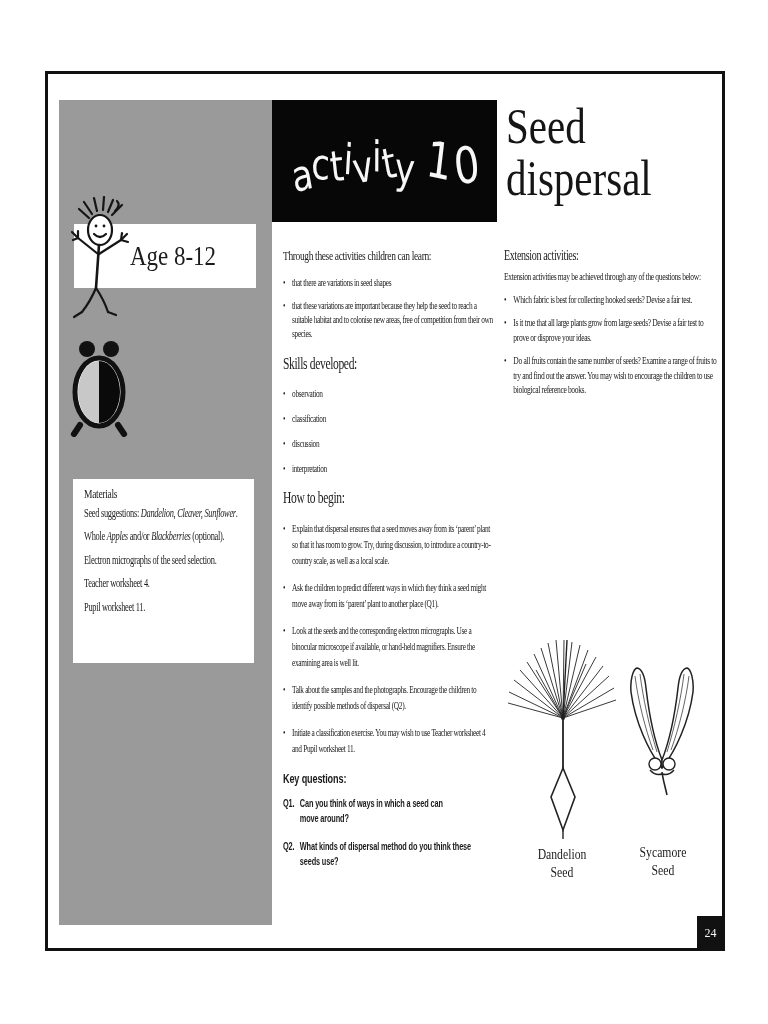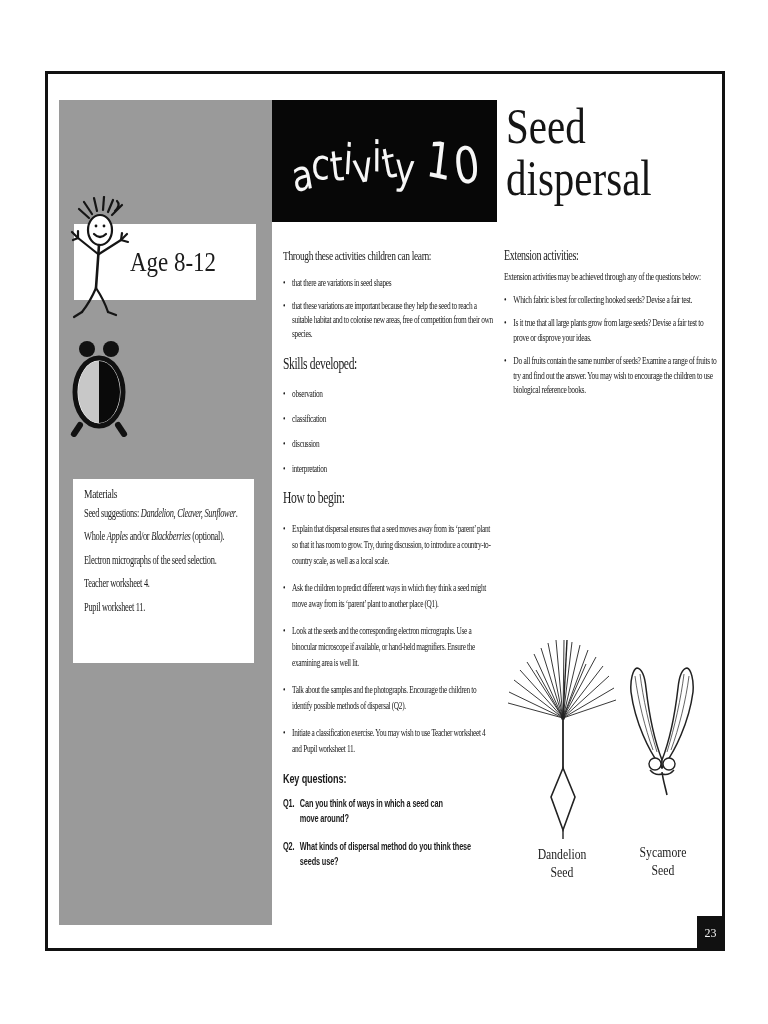--- a/index.html
+++ b/index.html
@@ -15,21 +15,21 @@
   .hand{font-family:"DejaVu Sans",sans-serif;color:#f7f7f7;font-size:34px;
         transform:rotate(-3deg) scaleY(1.25);white-space:nowrap;}
   .hl{display:inline-block;}
   .hl.sp{width:12px;}
   .hl.big{font-size:1.18em;}
 
   .title{position:absolute;left:506px;top:100px;width:300px;font-size:50px;line-height:52px;
          transform:scaleX(.82);transform-origin:0 0;color:#151515;}
 
   .whitebox{position:absolute;background:#fff;}
-  .agebox{left:74px;top:224px;width:182px;height:76px;display:flex;align-items:center;padding-left:56px;}
+  .agebox{left:74px;top:224px;width:182px;height:64px;display:flex;align-items:center;padding-left:56px;}
   .age-label{font-size:28px;transform:scaleX(.82);transform-origin:0 50%;white-space:nowrap;}
   .timebox{left:73px;top:355px;width:185px;height:68px;display:flex;flex-direction:column;
            justify-content:center;padding-left:55px;}
   .time-heading{font-size:27px;line-height:29px;transform:scaleX(.85);transform-origin:0 50%;white-space:nowrap;}
   .time-detail{font-size:12.5px;margin-top:3px;transform:scaleX(.78);transform-origin:0 50%;white-space:nowrap;}
   .materialsbox{left:73px;top:479px;width:181px;height:184px;}
   .materials-inner{position:absolute;left:84px;top:486px;width:230px;transform:scaleX(.73);
                    transform-origin:0 0;font-size:11.5px;letter-spacing:-0.4px;line-height:15.5px;}
   .materials-inner .m-head{font-size:13px;margin-bottom:4px;}
   .m-item{margin-bottom:8px;}
@@ -219,15 +219,15 @@
 
   <div class="fig-label" style="left:500px;top:845px;width:124px;">
     <div>Dandelion</div>
     <div>Seed</div>
   </div>
   <div class="fig-label" style="left:606px;top:843px;width:114px;">
     <div>Sycamore</div>
     <div>Seed</div>
   </div>
 
-  <div class="pagenum">23</div>
+  <div class="pagenum">24</div>
 
 </div>
 
 </body></html>

